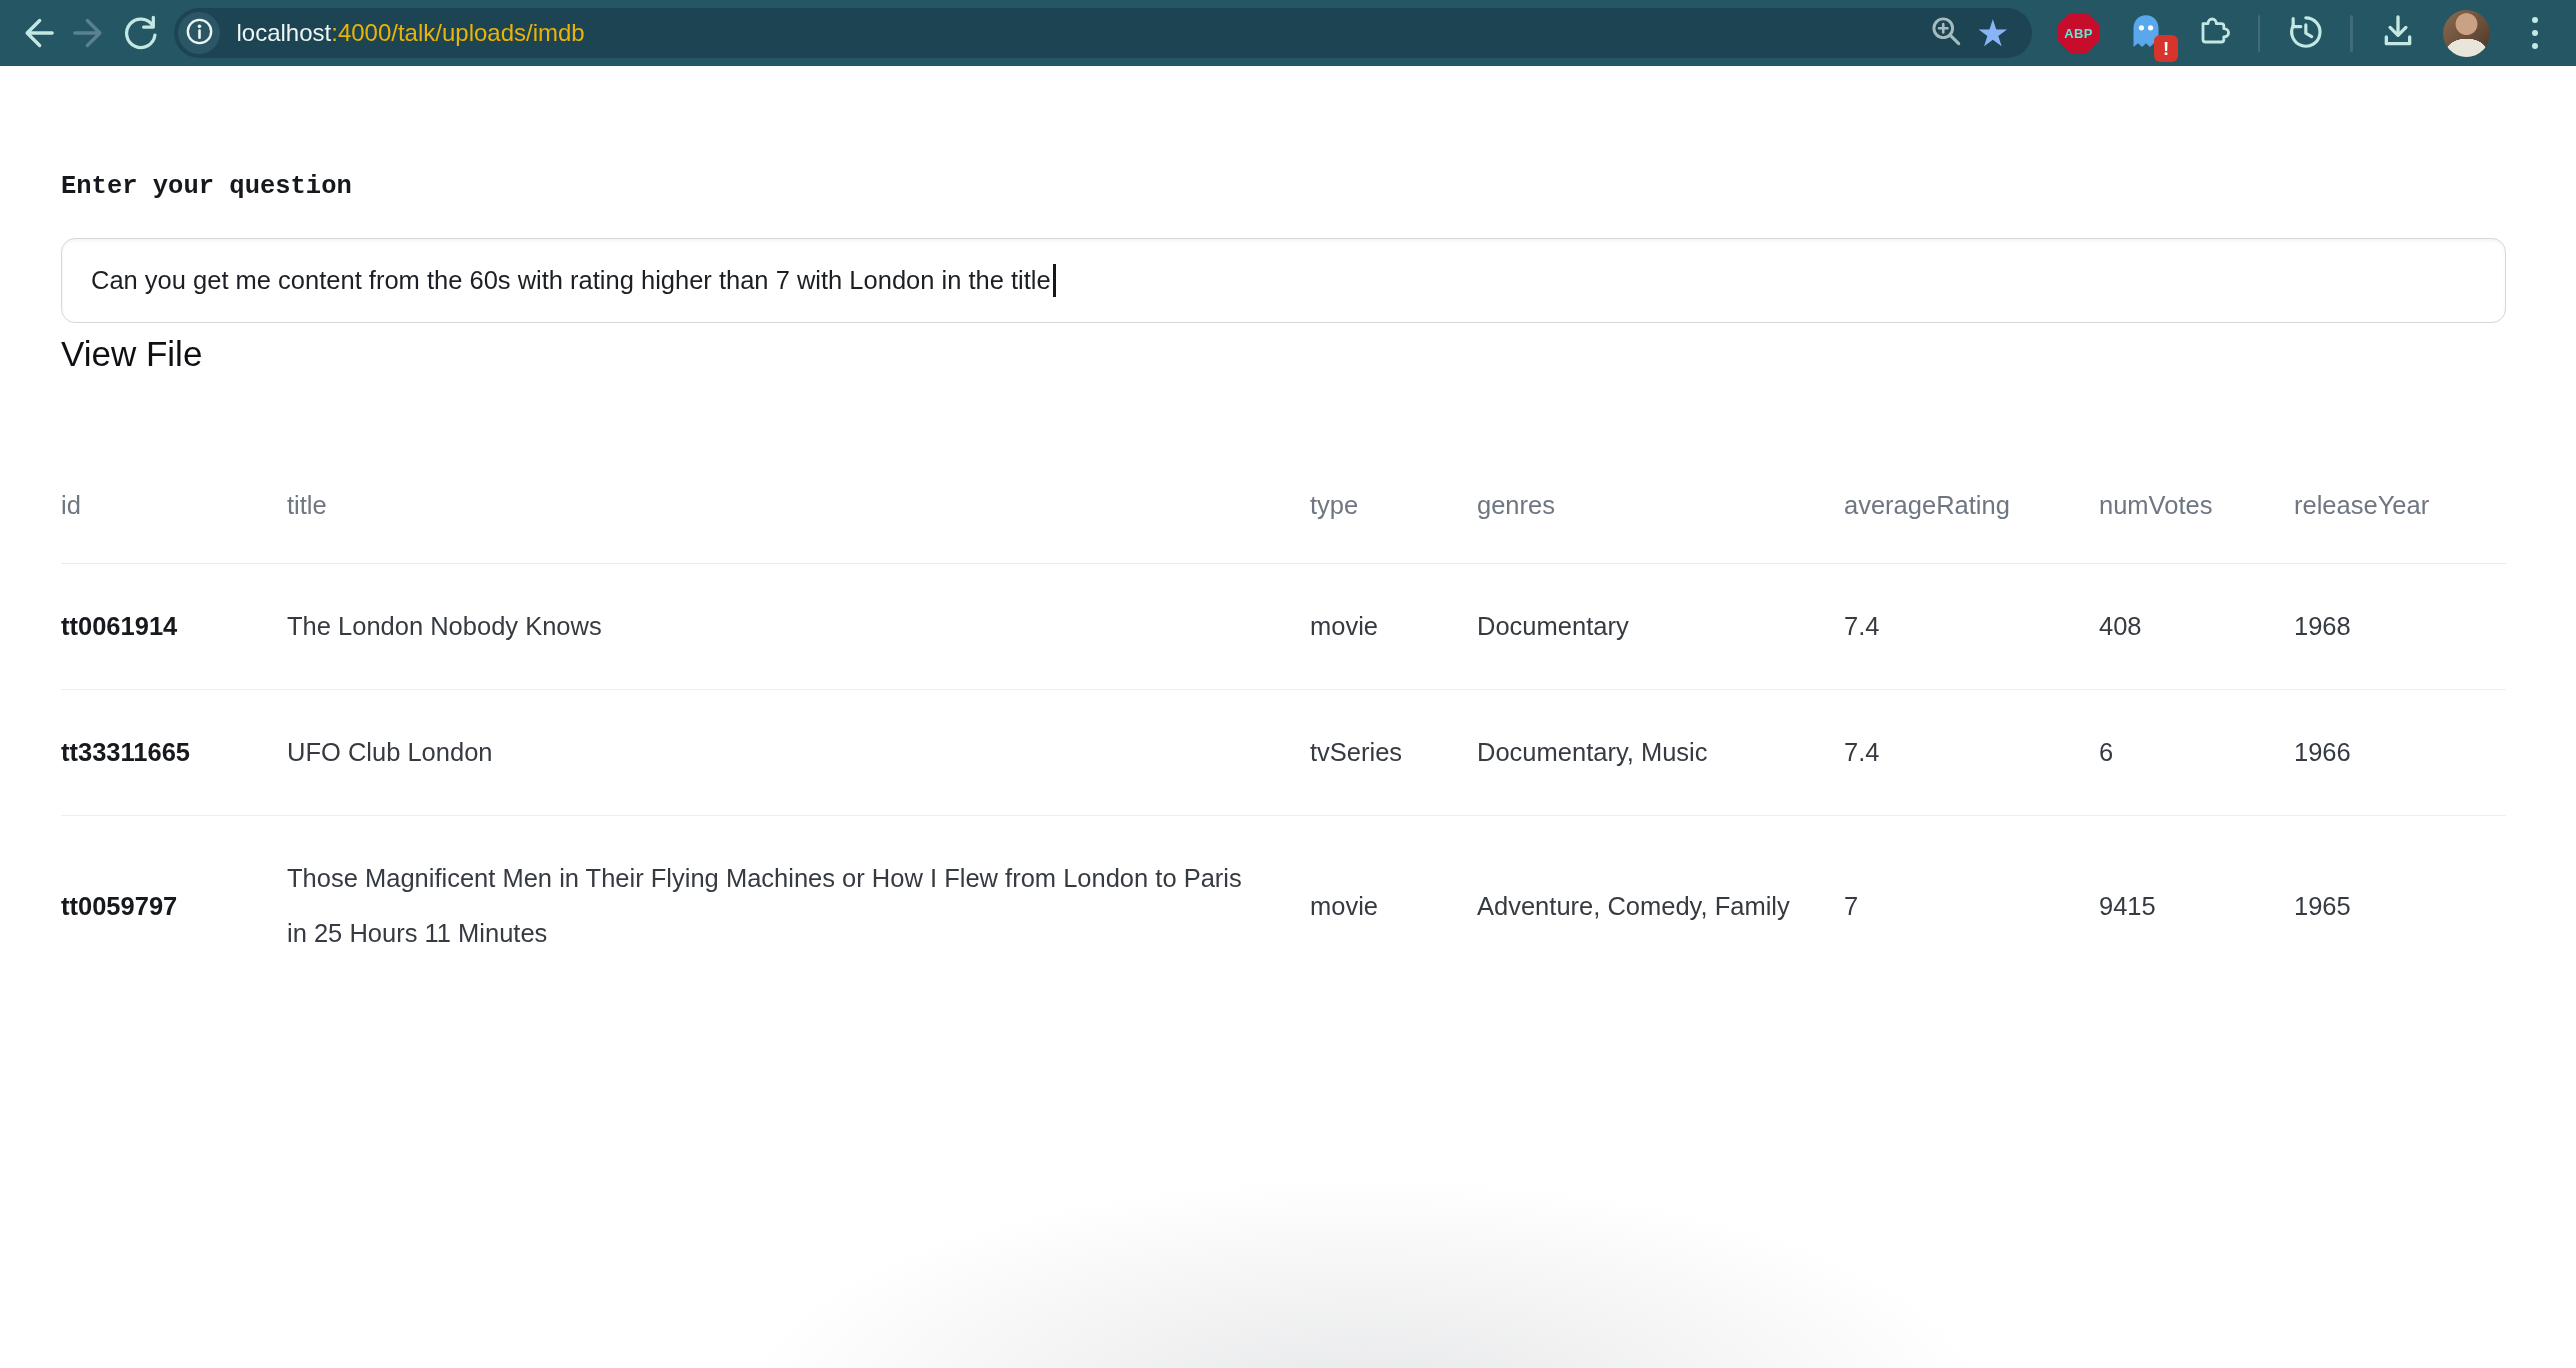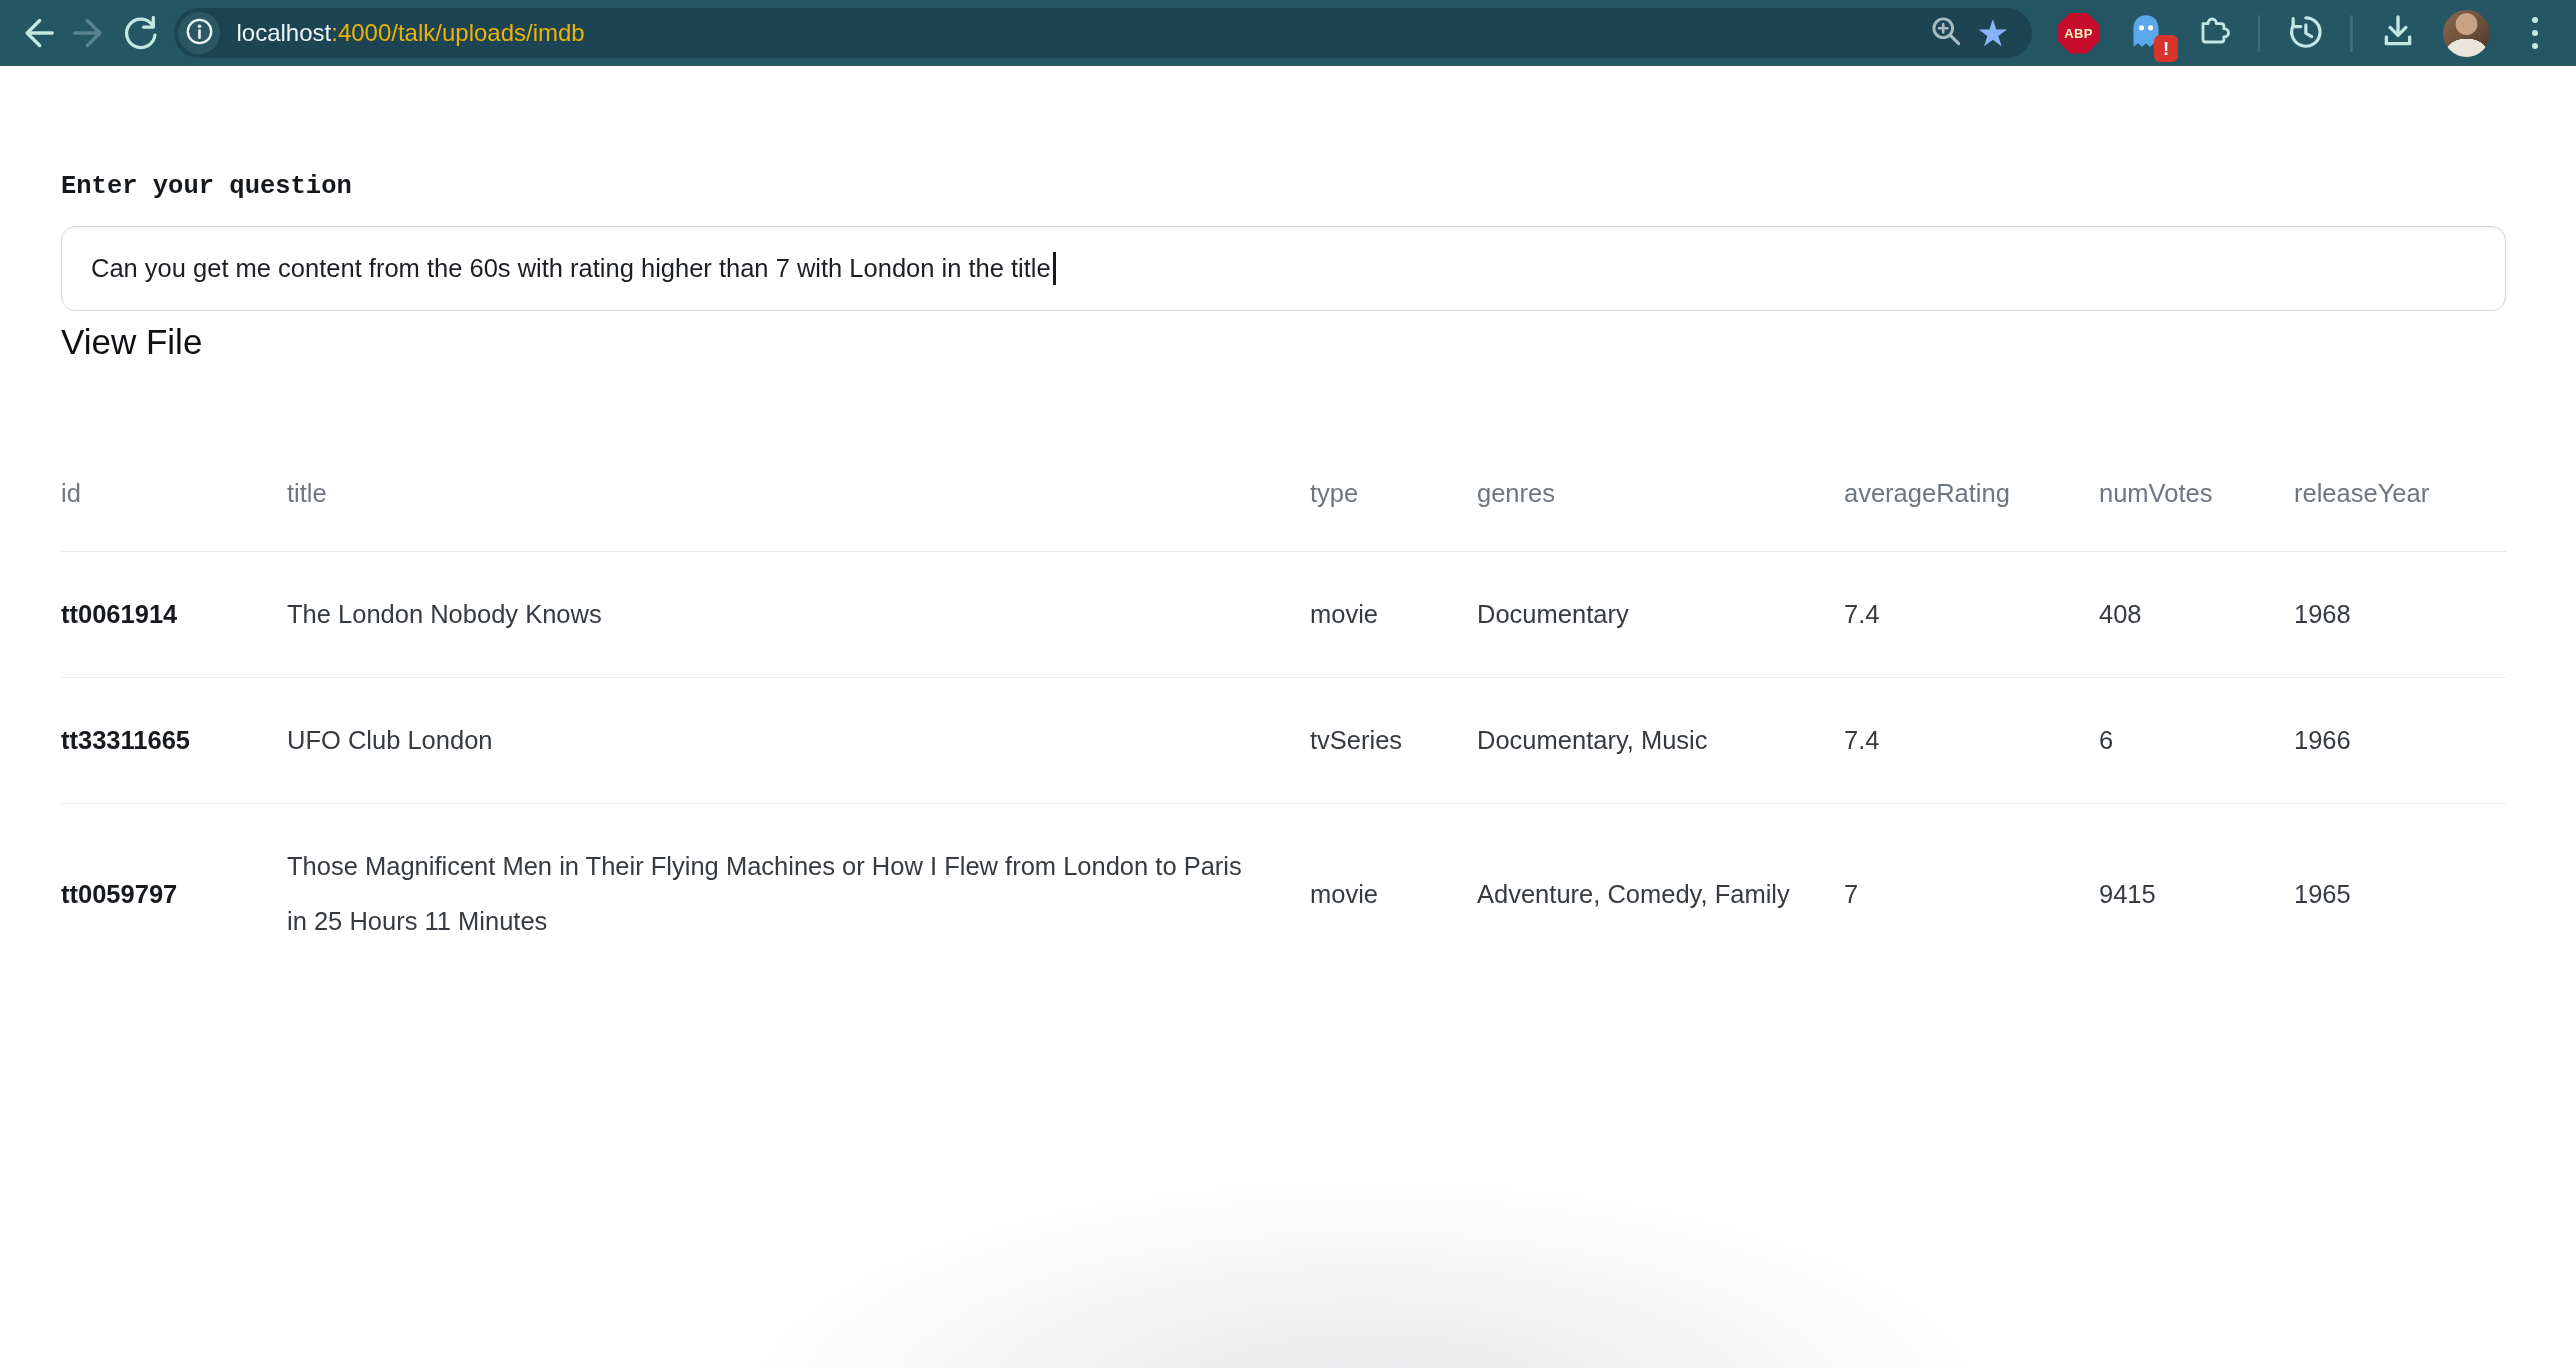--- a/index.html
+++ b/index.html
@@ -68,21 +68,21 @@
     width: 44px; height: 44px;
     display: flex; align-items: center; justify-content: center;
     position: relative;
     cursor: pointer;
   }
   .abp-octagon {
     width: 41px; height: 41px;
     background: #c70d2c;
     clip-path: polygon(30% 0, 70% 0, 100% 30%, 100% 70%, 70% 100%, 30% 100%, 0 70%, 0 30%);
     display: flex; align-items: center; justify-content: center;
-    color: #fef9c3; font-weight: 800; font-size: 13px; letter-spacing: 0.4px;
+    color: #5eead4; font-weight: 800; font-size: 13px; letter-spacing: 0.4px;
   }
   .ghost-badge {
     position: absolute;
     right: -10.6px; bottom: -7px;
     width: 24px; height: 27px;
     background: #d7342c;
     border-radius: 6.2px;
     color: #fff; font-weight: 700; font-size: 18.5px;
     display: flex; align-items: center; justify-content: center;
   }
@@ -109,21 +109,21 @@
 
   .q-label {
     margin-top: 106px;
     font-size: 25.5px;
     line-height: 30px;
     font-weight: 700;
     color: #15181c;
     font-family: Liberation Mono, monospace;
   }
   .q-input {
-    margin-top: 24px;
+    margin-top: 36px;
     width: 2445px;
     height: 85px;
     background: #ffffff;
     border: 1.8px solid #d4d8dc;
     border-radius: 14px;
     box-shadow: inset 0 1.8px 3.5px rgba(0,0,0,0.05);
     display: flex;
     align-items: center;
     padding: 0 29px;
     font-size: 25.5px;

